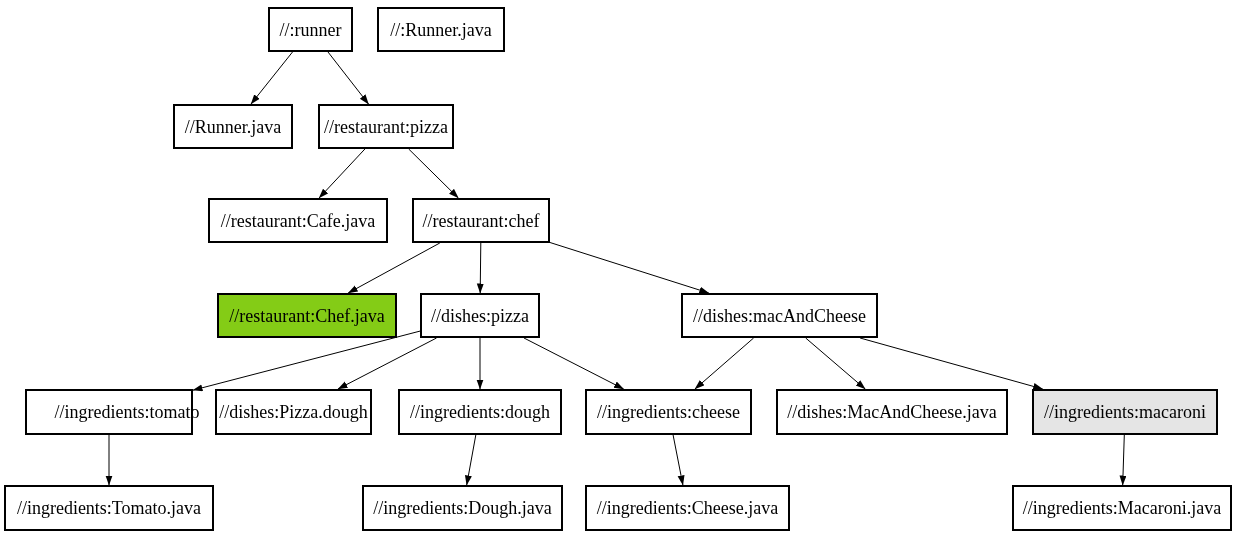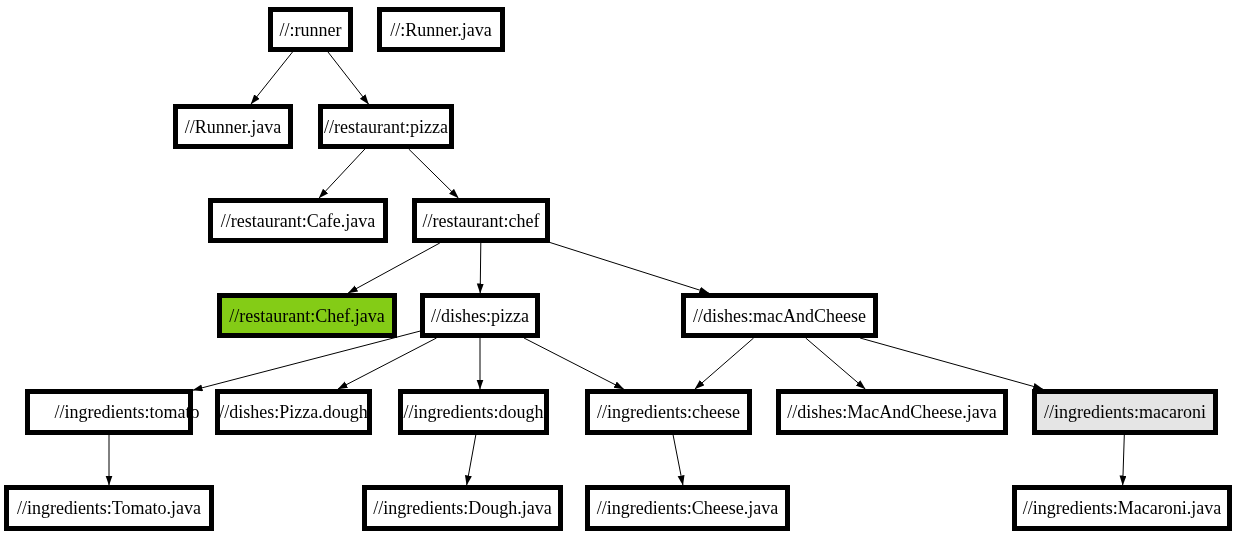--- a/index.html
+++ b/index.html
@@ -19,21 +19,21 @@
     position: absolute;
     left: 0;
     top: 0;
     width: 1242px;
     height: 539px;
     pointer-events: none;
   }
   .graph-node {
     position: absolute;
     box-sizing: border-box;
-    border: 5px solid #f9a8d4;
+    border: 2px solid #f9a8d4;
     background: #ffffff;
     display: flex;
     align-items: center;
     justify-content: center;
     font-size: 18px;
     color: #000000;
     white-space: nowrap;
     line-height: 1;
   }
   .graph-node .node-label {
@@ -98,21 +98,21 @@
       </div>
       <div class="graph-node" style="left: 681px; top: 293px; width: 197px; height: 45px; border-color: rgb(0, 0, 0); background: rgb(255, 255, 255); color: rgb(0, 0, 0); text-align: right;">
         <span class="node-label">//dishes:macAndCheese</span>
       </div>
       <div class="graph-node" style="left: 25px; top: 389px; width: 168px; height: 46px; border-color: rgb(0, 0, 0); background: rgb(255, 255, 255); color: rgb(0, 0, 0); padding-left: 36px;">
         <span class="node-label">//ingredients:tomato</span>
       </div>
       <div class="graph-node" style="left: 215px; top: 389px; width: 157px; height: 46px; border-color: rgb(0, 0, 0); background: rgb(255, 255, 255); color: rgb(0, 0, 0);">
         <span class="node-label">//dishes:Pizza.dough</span>
       </div>
-      <div class="graph-node" style="left: 398px; top: 389px; width: 151px; height: 46px; border-color: rgb(0, 0, 0); background: rgb(255, 255, 255); color: rgb(0, 0, 0);">
+      <div class="graph-node" style="left: 398px; top: 389px; width: 164px; height: 46px; border-color: rgb(0, 0, 0); background: rgb(255, 255, 255); color: rgb(0, 0, 0);">
         <span class="node-label">//ingredients:dough</span>
       </div>
       <div class="graph-node" style="left: 585px; top: 389px; width: 167px; height: 46px; border-color: rgb(0, 0, 0); background: rgb(255, 255, 255); color: rgb(0, 0, 0);">
         <span class="node-label">//ingredients:cheese</span>
       </div>
       <div class="graph-node" style="left: 776px; top: 389px; width: 232px; height: 46px; border-color: rgb(0, 0, 0); background: rgb(255, 255, 255); color: rgb(0, 0, 0);">
         <span class="node-label">//dishes:MacAndCheese.java</span>
       </div>
       <div class="graph-node" style="left: 1032px; top: 389px; width: 186px; height: 46px; border-color: rgb(0, 0, 0); background: #e5e5e5; color: rgb(0, 0, 0);">
         <span class="node-label">//ingredients:macaroni</span>

